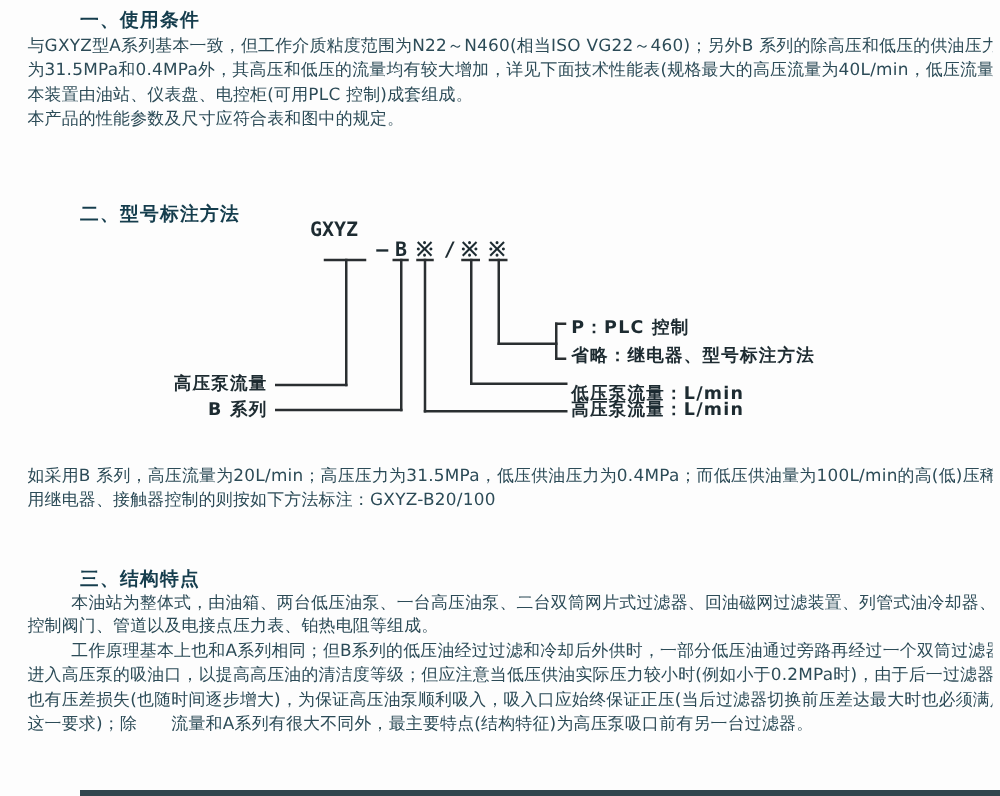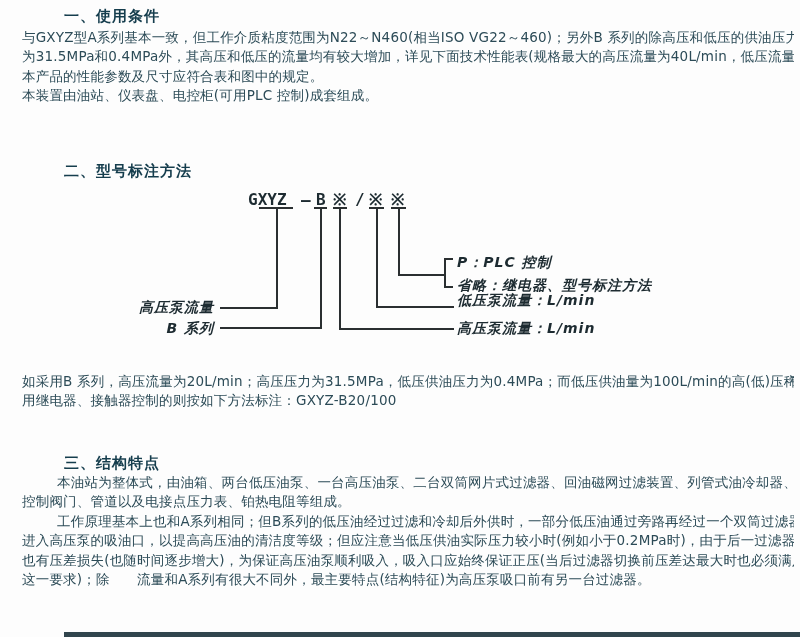--- a/index.html
+++ b/index.html
@@ -29,48 +29,48 @@
   .gap-top { margin-top: 11px; }
 
   
   .dg-text {
     position: absolute; color: #1d2b31; font-size: 16px; font-weight: bold;
     font-family: "DejaVu Sans Mono", "Liberation Mono", monospace;
     white-space: nowrap; line-height: 16px;
   }
   .dg-label {
     position: absolute; color: #1d2b31; font-size: 14px; font-weight: bold;
-    letter-spacing: 1px; white-space: nowrap; line-height: 15px; font-style: italic;
+    letter-spacing: 1px; white-space: nowrap; line-height: 15px;
   }
   .hline { position: absolute; height: 2px; background: #2a2f31; }
   .vline { position: absolute; width: 2px;  background: #2a2f31; }
 
   .bottom-bar {
     position: absolute; left: 64px; top: 632px; width: 736px; height: 5px;
     background: #31454d;
   }
 </style>
 </head>
 <body>
 
 <div id="page">
 
   <div class="heading" style="top:7px;">一、使用条件</div>
   <div class="bodyblock" style="top:28px;">
     <div class="line">与GXYZ型A系列基本一致，但工作介质粘度范围为N22～N460(相当ISO VG22～460)；另外B 系列的除高压和低压的供油压力不变分别</div>
     <div class="line">为31.5MPa和0.4MPa外，其高压和低压的流量均有较大增加，详见下面技术性能表(规格最大的高压流量为40L/min，低压流量为</div>
+    <div class="line">本装置由油站、仪表盘、电控柜(可用PLC 控制)成套组成。</div>
     <div class="line">本产品的性能参数及尺寸应符合表和图中的规定。</div>
-    <div class="line">本装置由油站、仪表盘、电控柜(可用PLC 控制)成套组成。</div>
   </div>
 
   <div class="heading" style="top:162px;text-align:center;">二、型号标注方法</div>
 
   <div>
 
-    <span class="dg-text" style="left:248px; top:192px;">GXYZ</span>
+    <span class="dg-text" style="left:248px; top:176px;">GXYZ</span>
     <span class="dg-text" style="left:301px; top:192px;">–</span>
     <span class="dg-text" style="left:316px; top:192px;">B</span>
     <span class="dg-text" style="left:333px; top:192px;">※</span>
     <span class="dg-text" style="left:355px; top:192px;">/</span>
     <span class="dg-text" style="left:369px; top:192px;">※</span>
     <span class="dg-text" style="left:391px; top:192px;">※</span>
 
     <div class="hline" style="left:259px; top:207px; width:34px;"></div>
     <div class="hline" style="left:314px; top:207px; width:13px;"></div>
     <div class="hline" style="left:333px; top:207px; width:14px;"></div>
@@ -91,21 +91,21 @@
 
     <div class="vline" style="left:444px; top:258px; height:30px;"></div>
     <div class="hline" style="left:444px; top:258px; width:9px;"></div>
     <div class="hline" style="left:444px; top:286px; width:9px;"></div>
 
     <div class="dg-label" style="left:0; top:300px; width:214px; text-align:right;">高压泵流量</div>
     <div class="dg-label" style="left:0; top:321px; width:214px; text-align:right;">B 系列</div>
 
     <div class="dg-label" style="left:457px; top:255px;">P：PLC 控制</div>
     <div class="dg-label" style="left:457px; top:278px;">省略：继电器、型号标注方法</div>
-    <div class="dg-label" style="left:457px; top:293px;">低压泵流量：L/min</div>
+    <div class="dg-label" style="left:457px; top:308px;">低压泵流量：L/min</div>
     <div class="dg-label" style="left:457px; top:321px;">高压泵流量：L/min</div>
   </div>
 
   <div class="bodyblock" style="top:372px;">
     <div class="line">如采用B 系列，高压流量为20L/min；高压压力为31.5MPa，低压供油压力为0.4MPa；而低压供油量为100L/min的高(低)压稀油站，采</div>
     <div class="line">用继电器、接触器控制的则按如下方法标注：GXYZ-B20/100</div>
   </div>
 
   <div class="heading" style="top:454px;">三、结构特点</div>
   <div class="bodyblock" style="top:473px;">

